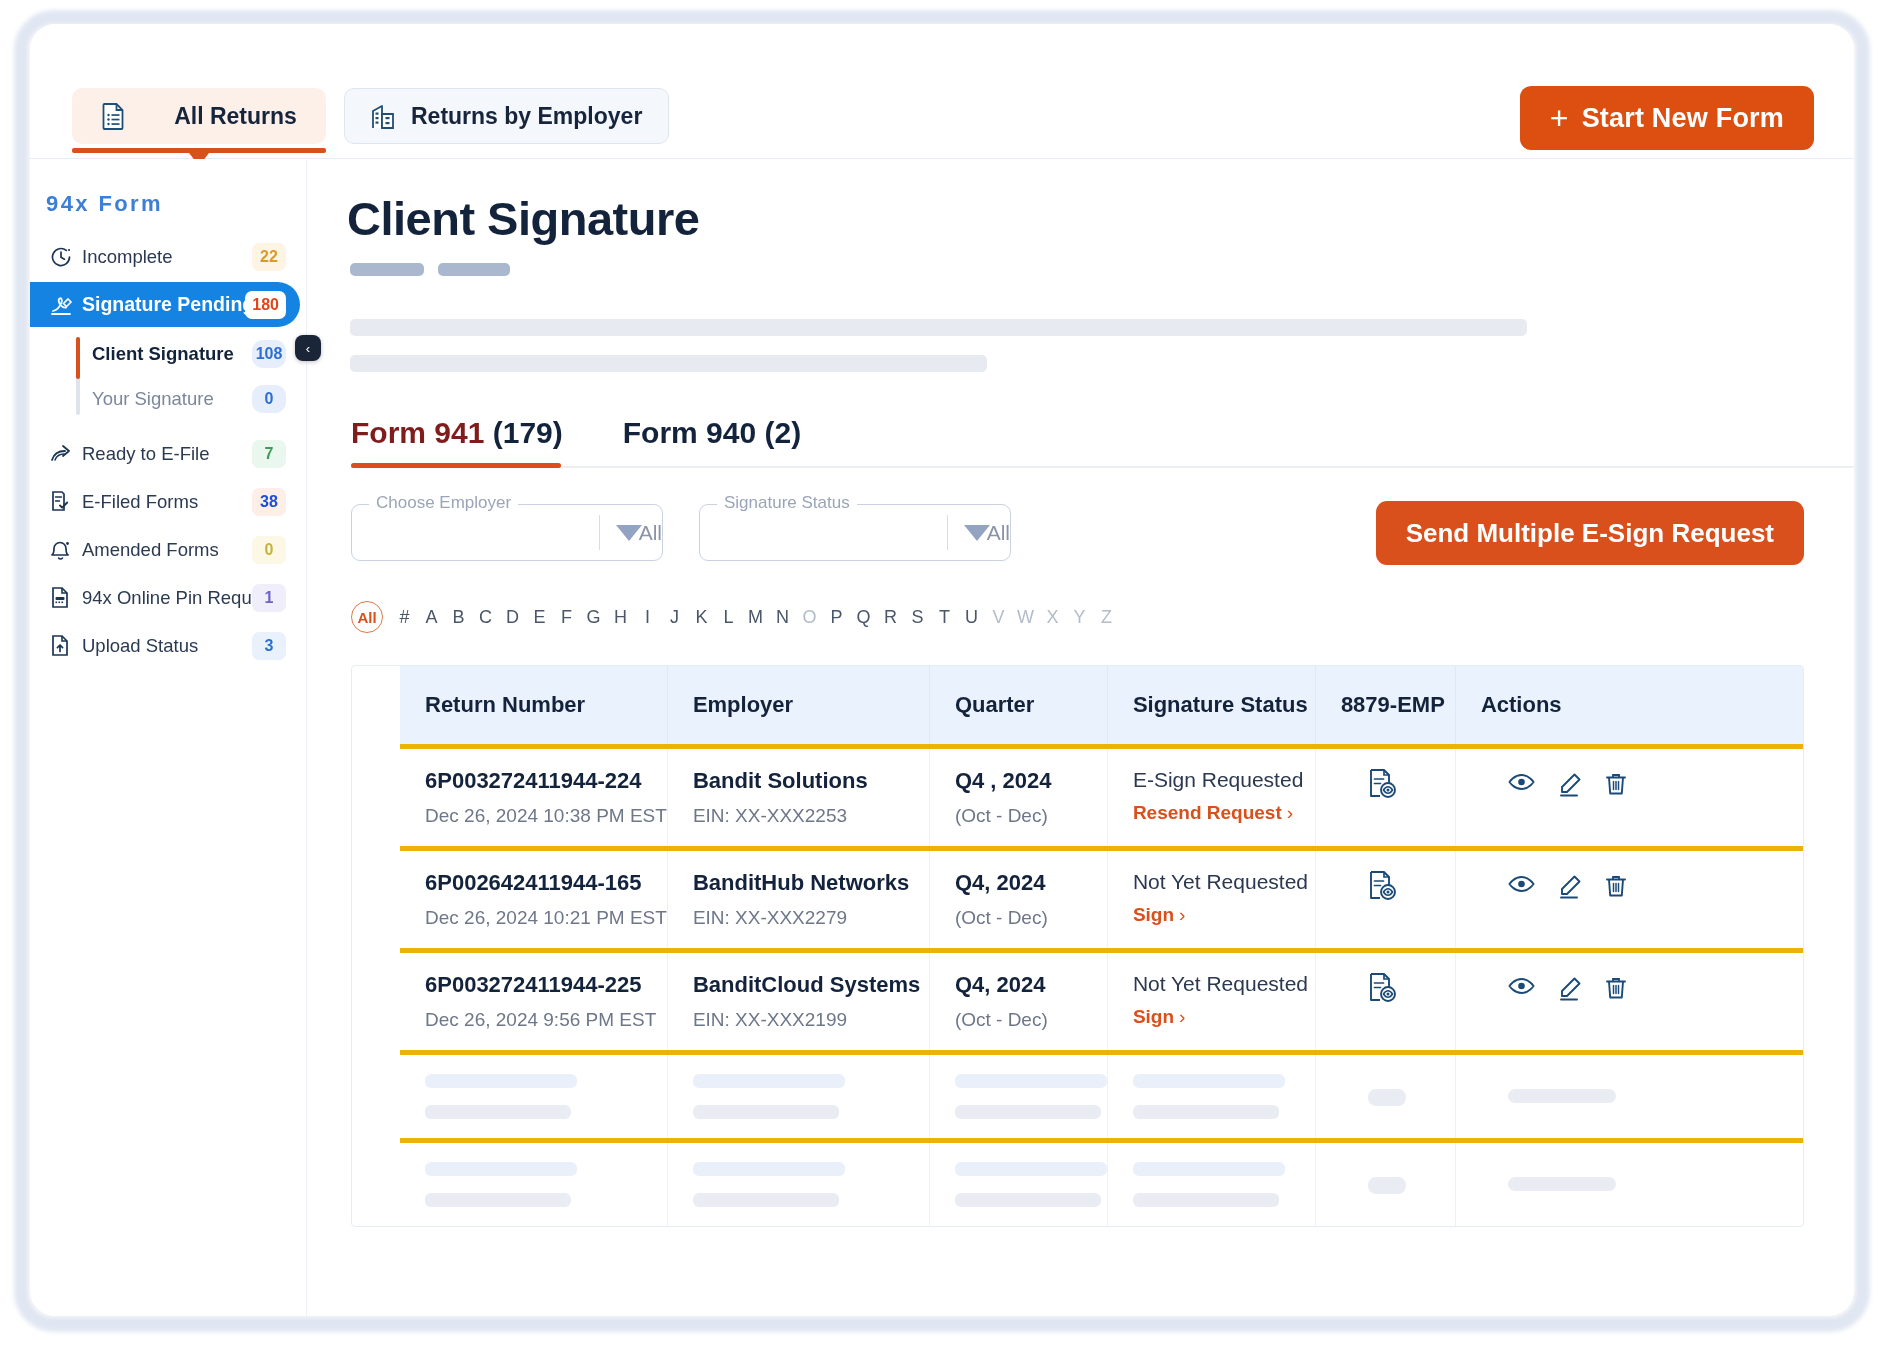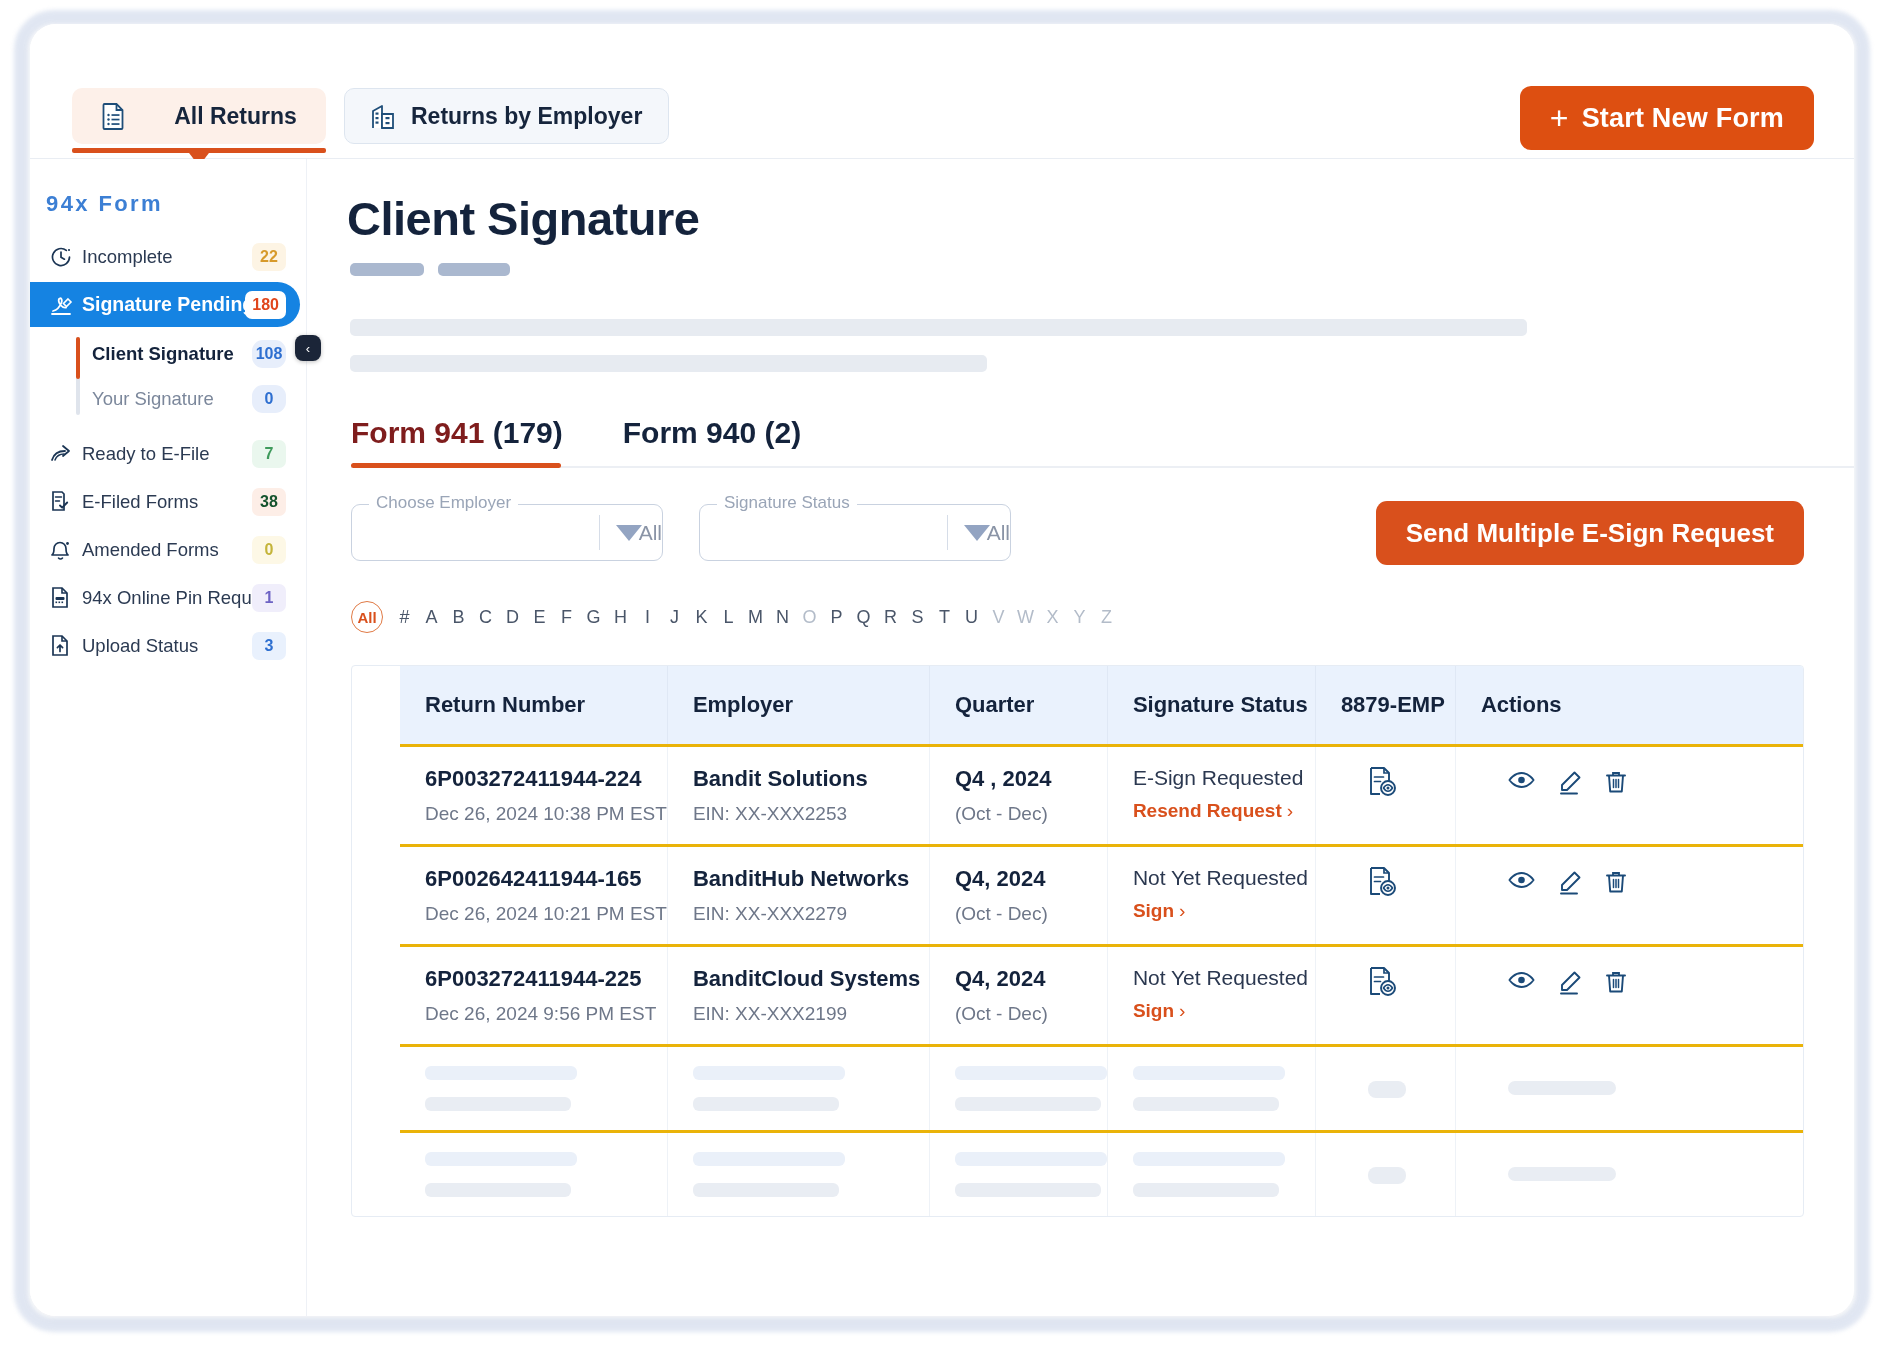--- a/index.html
+++ b/index.html
@@ -268,21 +268,21 @@
   table { width: 100%; border-collapse: collapse; }
   thead th {
     background: #eaf2fd;
     text-align: left;
     font-size: 22px; font-weight: 700; color: #14233c;
     padding: 26px 0 26px 25px;
     border-right: 1px solid #dfe8f5;
   }
   thead th:last-child { border-right: none; }
   tbody td {
-    border-top: 3px solid #eab308;
+    border-top: 5px solid #eab308;
     border-right: 1px solid #eef2f7;
     padding: 19px 0 19px 25px;
     vertical-align: top;
   }
   tbody td:last-child { border-right: none; }
   .c-main { font-size: 22px; font-weight: 700; color: #14233c; white-space: nowrap; }
   .c-sub { font-size: 19px; color: #6e7789; margin-top: 11px; white-space: nowrap; }
   .c-stat { font-size: 21px; color: #2b3850; white-space: nowrap; }
   .c-link {
     font-size: 19px; color: #d9501c; font-weight: 600;
@@ -412,21 +412,21 @@
 
       <div class="sb-item">
         <span class="sb-ico">
           <svg width="22" height="23" viewBox="0 0 22 23" fill="none">
             <path d="M3 2h9l2 2v16H3z" stroke="#1b3554" stroke-width="1.7" fill="#fff"></path>
             <path d="M5.5 7h6M5.5 11h4" stroke="#1b3554" stroke-width="1.5" stroke-linecap="round"></path>
             <path d="M10 15.5l2.2 2.2 5-5.2" stroke="#1b3554" stroke-width="1.9" stroke-linecap="round" stroke-linejoin="round" fill="none"></path>
           </svg>
         </span>
         <span class="sb-label">E-Filed Forms</span>
-        <span class="sb-badge" style="background:#fdeee7;color:#14532d;">38</span>
+        <span class="sb-badge" style="background:#fdeee7;color:#1d4ed8;">38</span>
       </div>
 
       <div class="sb-item">
         <span class="sb-ico">
           <svg width="22" height="22" viewBox="0 0 22 22" fill="none">
             <path d="M16 9.5a6 6 0 1 0-12 0c0 5-2 6.5-2 6.5h16s-2-1.5-2-6.5z" stroke="#1b3554" stroke-width="1.7" fill="none" stroke-linejoin="round"></path>
             <path d="M8.5 19a2.6 2.6 0 0 0 4 0" stroke="#1b3554" stroke-width="1.6" stroke-linecap="round" fill="none"></path>
             <circle cx="17.5" cy="4.5" r="1.4" fill="#1b3554"></circle>
           </svg>
         </span>

